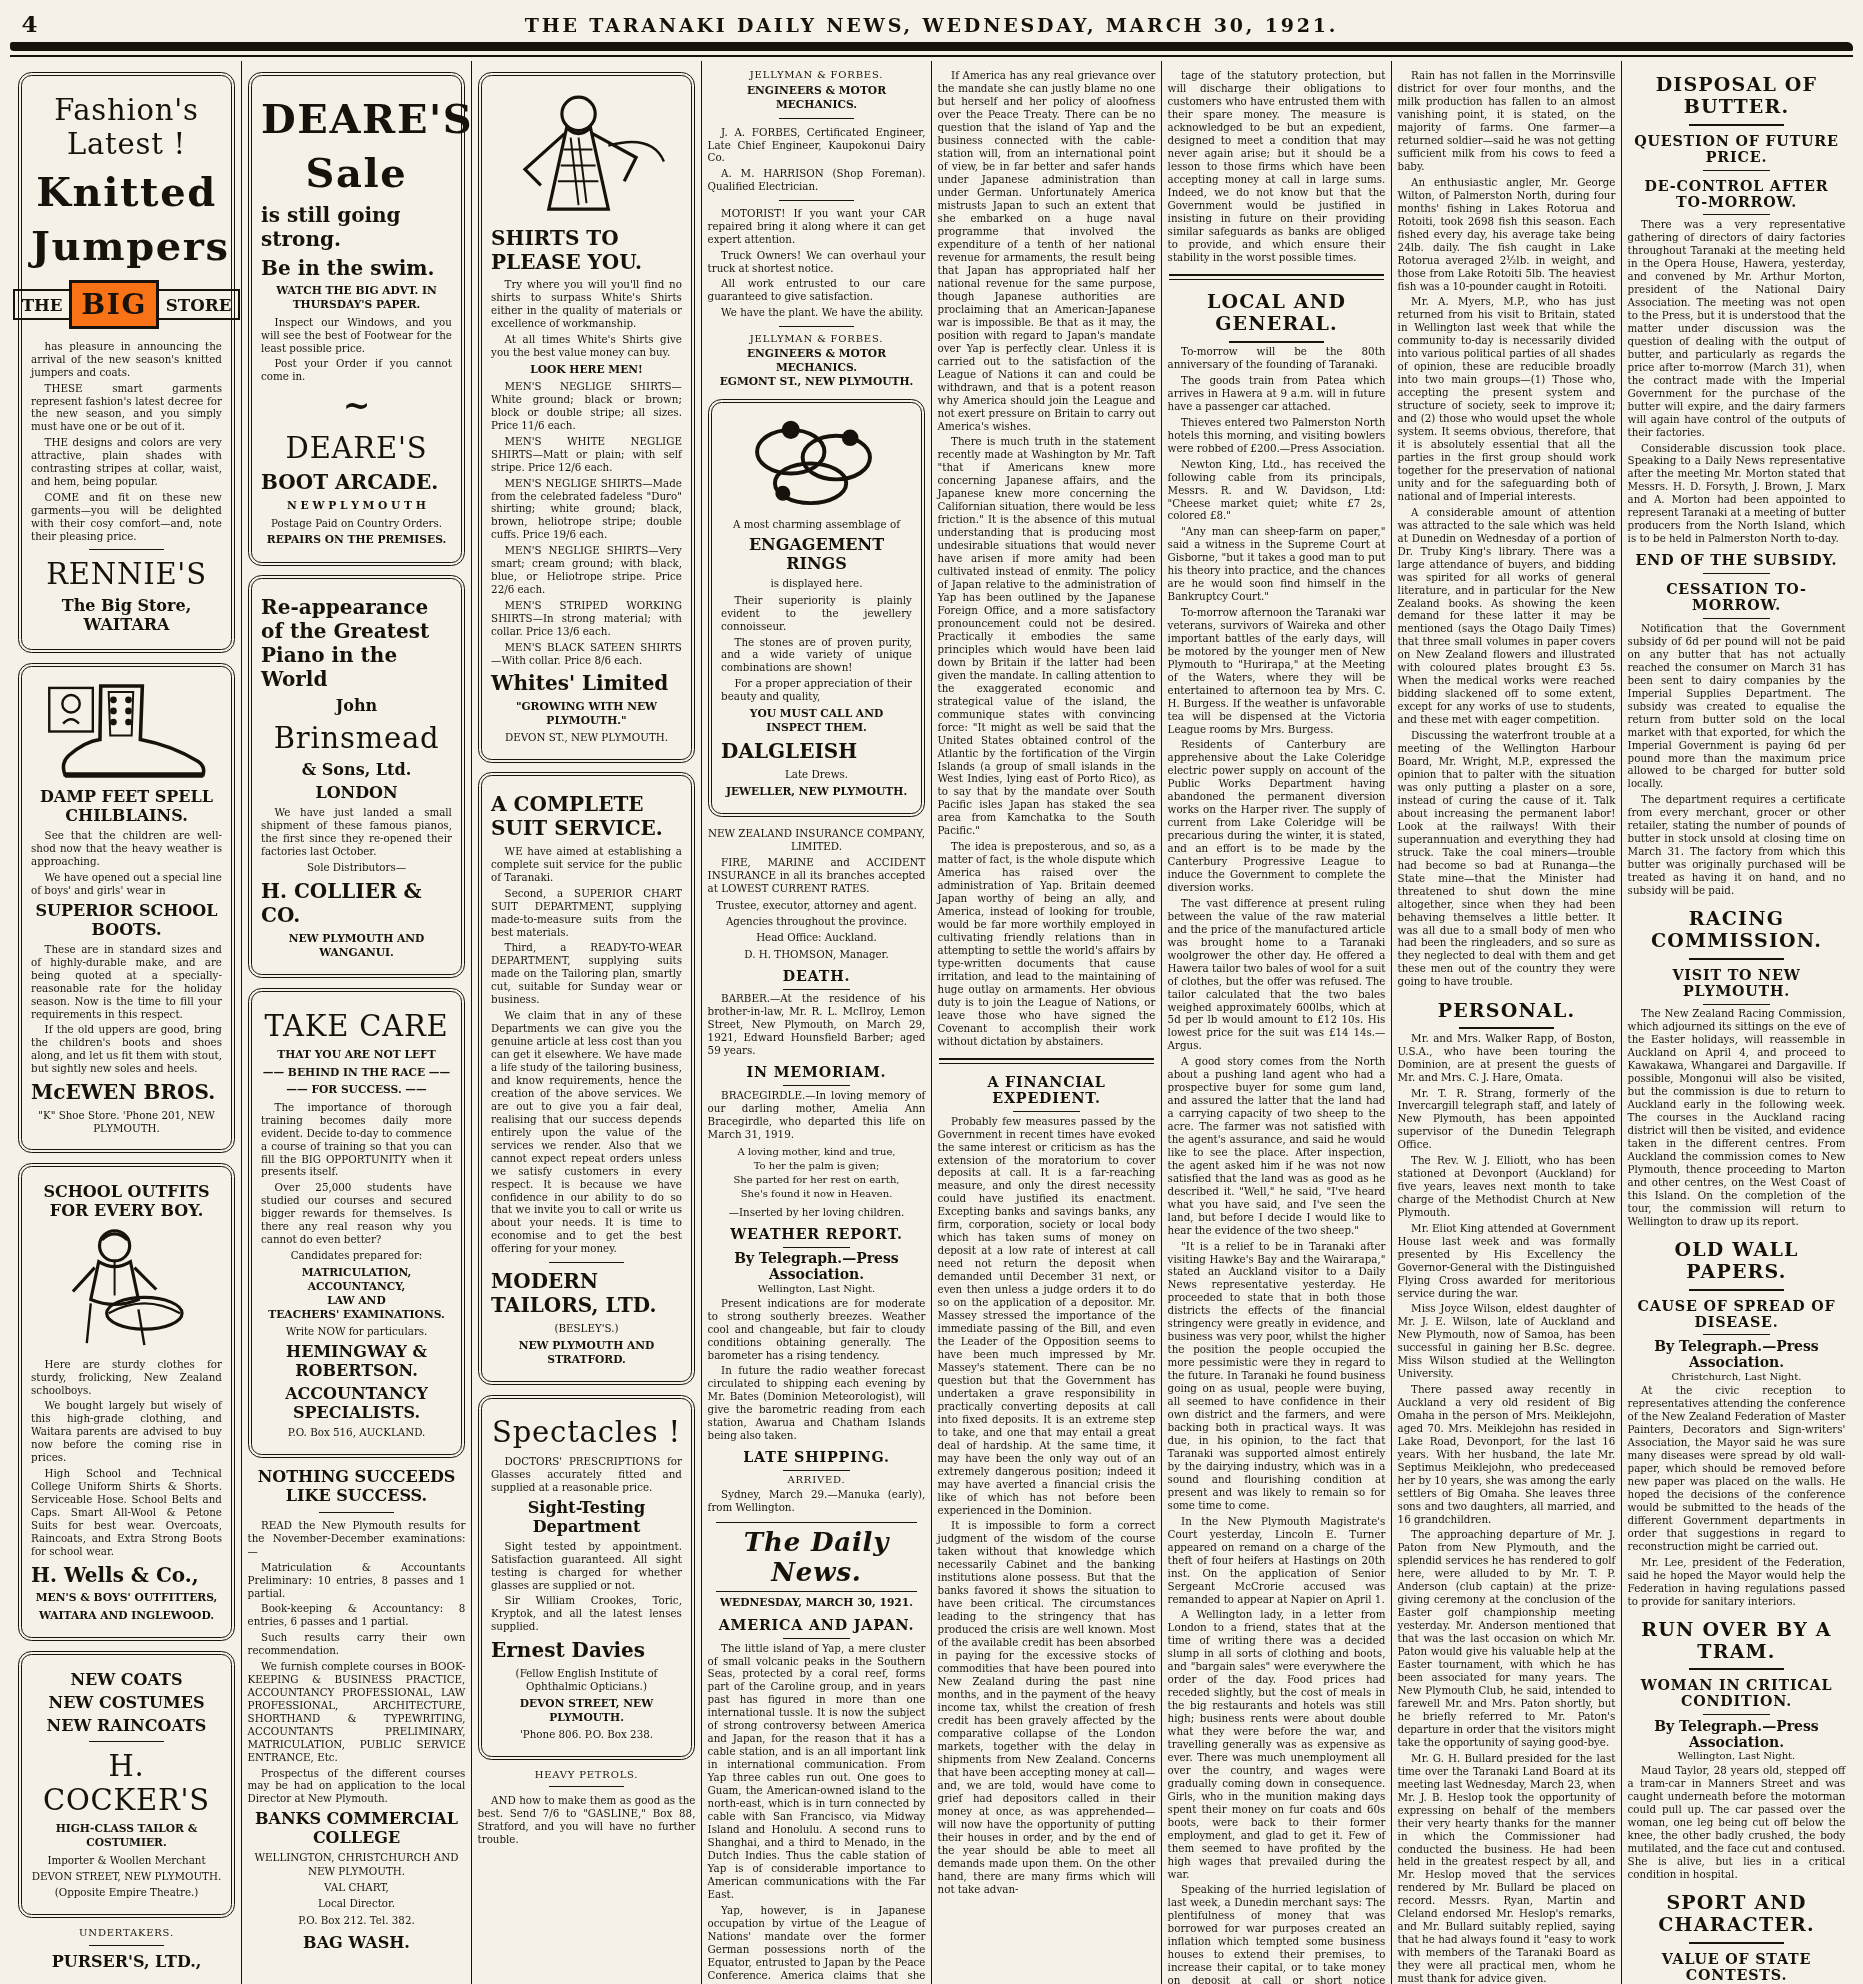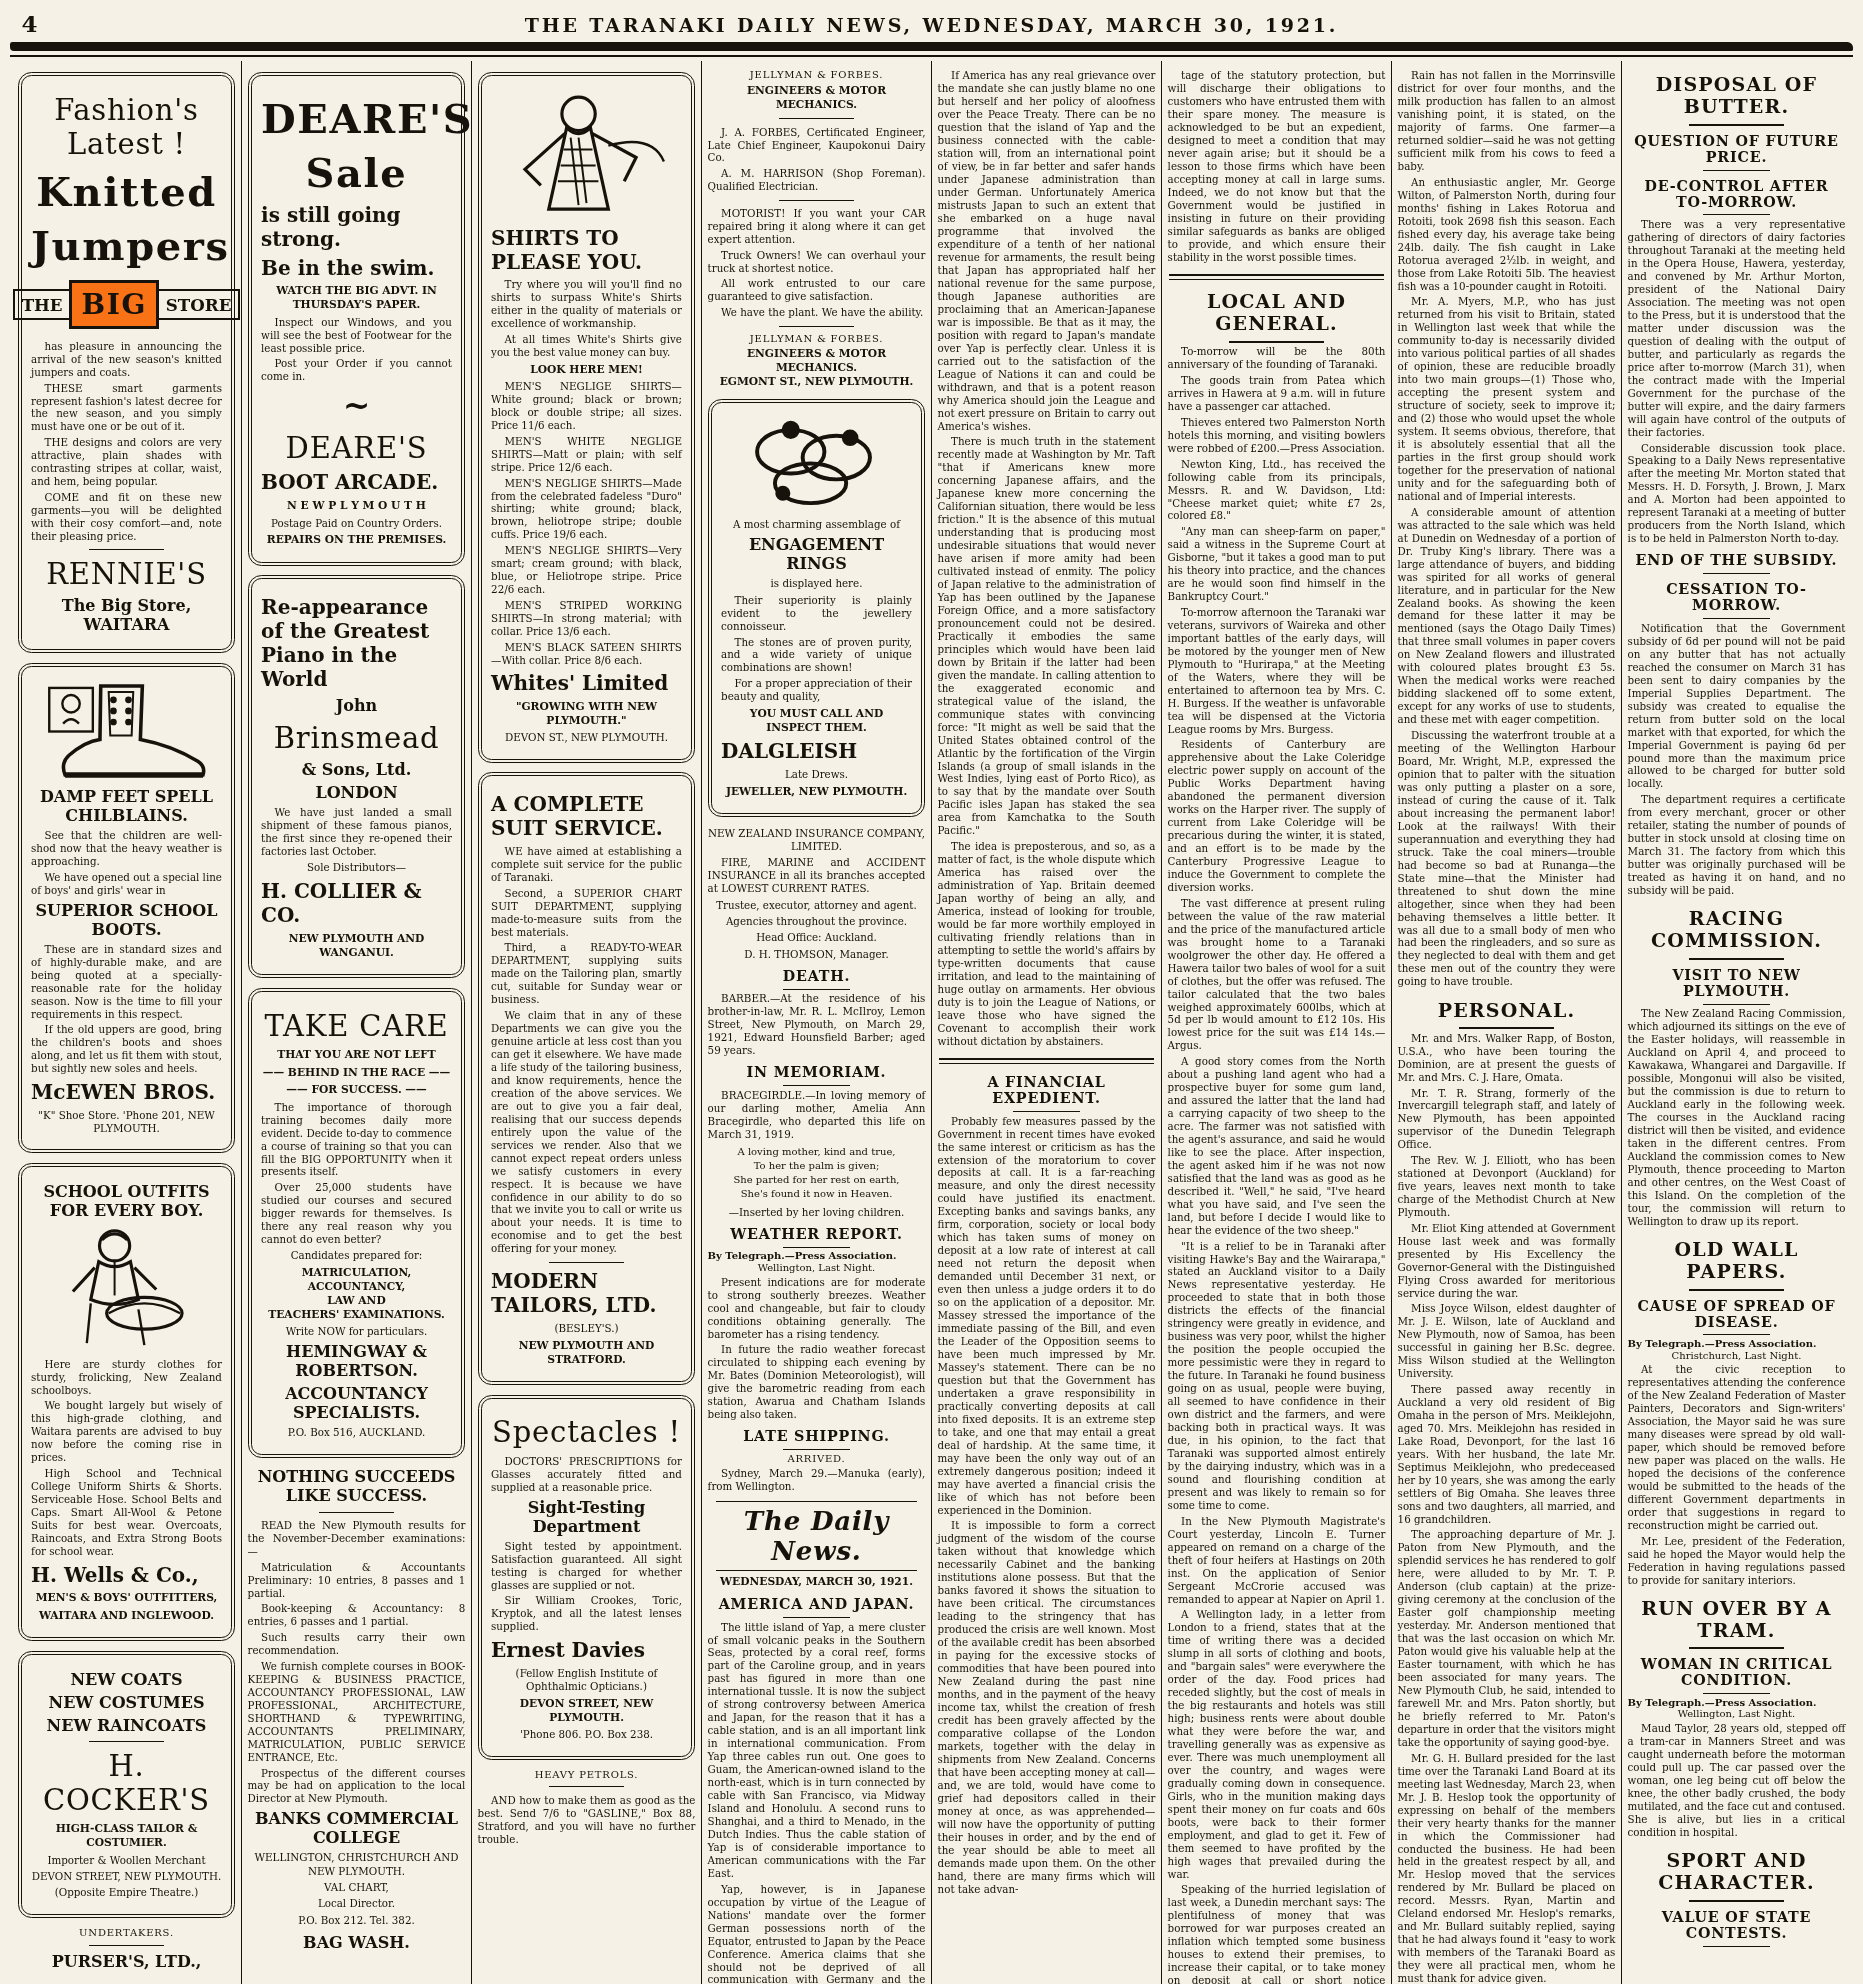--- a/index.html
+++ b/index.html
@@ -20,21 +20,21 @@
   
   .b-display-xl{font-size:40px;font-weight:bold;text-align:center;margin:7.1px 0;letter-spacing:1.6px;}
   .b-display-lg{font-size:29px;font-weight:normal;text-align:center;margin:5.6px 0;letter-spacing:0.8px;}
   .b-display-md{font-size:20px;font-weight:bold;text-align:left;margin:4.8px 0;}
   .b-display-sm{font-size:16px;font-weight:bold;text-align:center;margin:4px 0;}
   .b-display-xs{font-size:10px;font-weight:normal;text-align:center;margin:3.2px 0;letter-spacing:0.8px;}
   .b-headline{font-size:19px;font-weight:bold;text-align:center;letter-spacing:1.2px;margin:10.3px 0 2.4px;}
   .b-headline::after{content:"";display:block;width:95px;border-top:2px solid #17120b;margin:6.4px auto 1.6px;}
   .b-subhead{font-size:14.3px;font-weight:bold;text-align:center;letter-spacing:0.8px;margin:7.1px 0 1.6px;}
   .b-subhead::after{content:"";display:block;width:67px;border-top:1.2px solid #17120b;margin:4.8px auto 0.8px;}
-  .b-byline{font-size:10px;font-weight:bold;text-align:left;margin:2.4px 0 0;}
+  .b-byline{font-size:14px;font-weight:bold;text-align:center;margin:2.4px 0 0;}
   .b-dateline{font-size:10px;text-align:center;margin:0.8px 0 2.4px;}
   .b-para{font-size:10.3px;line-height:1.26;text-align:justify;text-indent:13.5px;margin:2.8px 0;}
   .b-para-c{font-size:10.3px;line-height:1.28;text-align:center;margin:3.2px 0;}
   .b-para-b{font-size:10.7px;line-height:1.3;text-align:center;font-weight:bold;margin:3.6px 0;}
   .b-verse{font-size:10px;line-height:1.42;text-align:center;margin:4px 0;}
   .b-rule{width:75px;border-top:1.6px solid #17120b;margin:6.4px auto;}
   .b-drule{height:2.8px;border-top:2.4px solid #17120b;border-bottom:0.8px solid #17120b;margin:10.3px 1.6px;}
   .b-tilde{font-size:33px;font-weight:bold;text-align:center;margin:1.6px 0;}
   .b-blackletter{font-size:26px;font-weight:bold;font-style:italic;text-align:center;letter-spacing:0.8px;
     border-top:1.6px solid #17120b;border-bottom:1.6px solid #17120b;padding:4px 0;margin:8px 8px 3.2px;}

